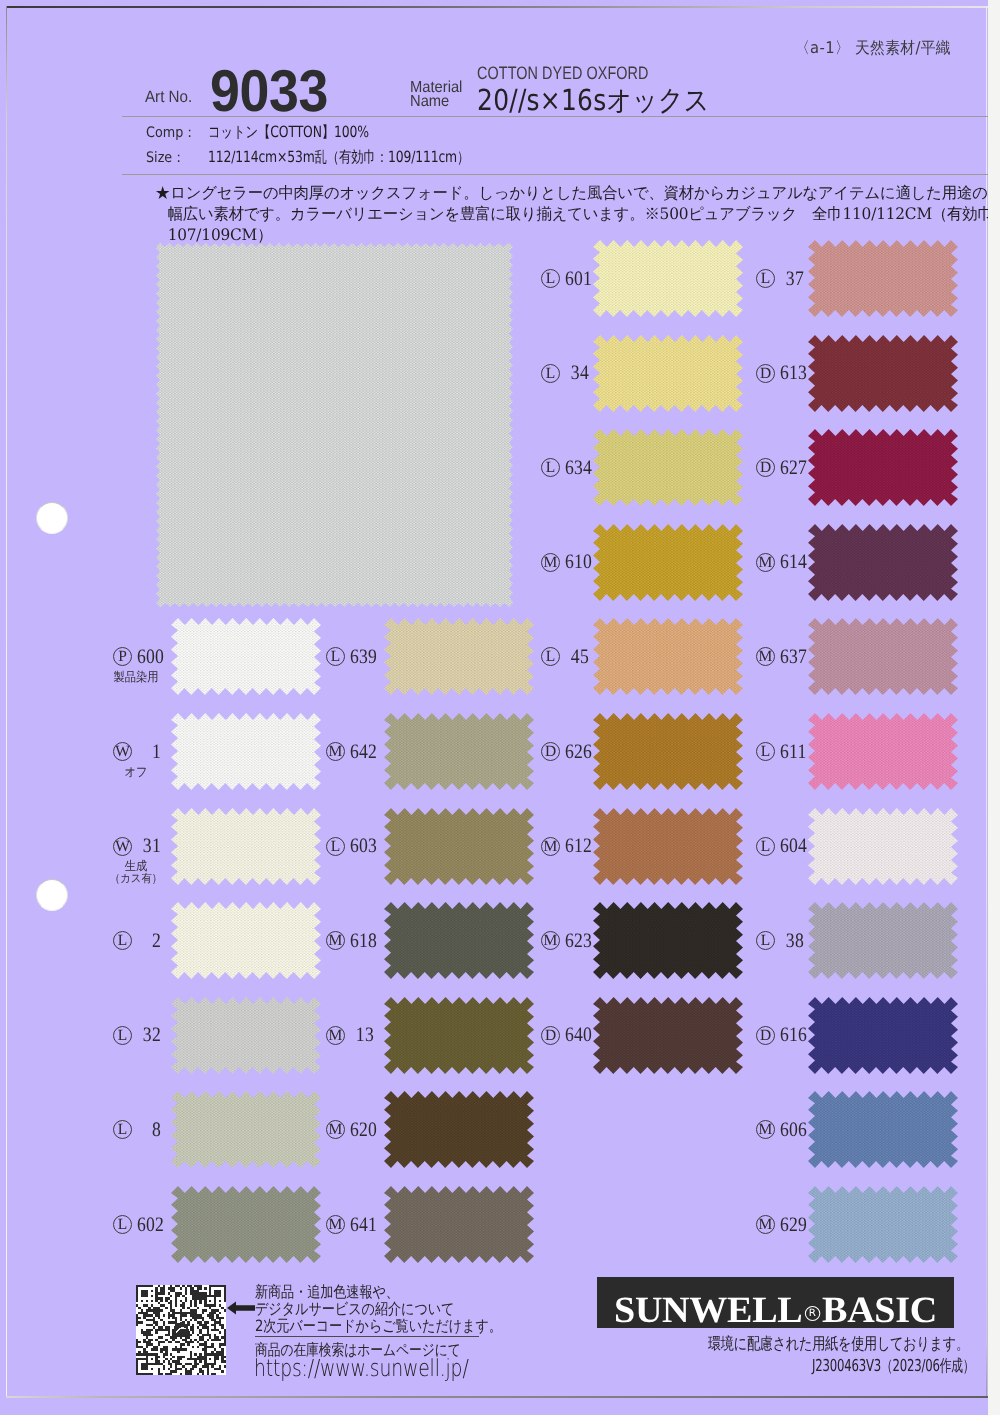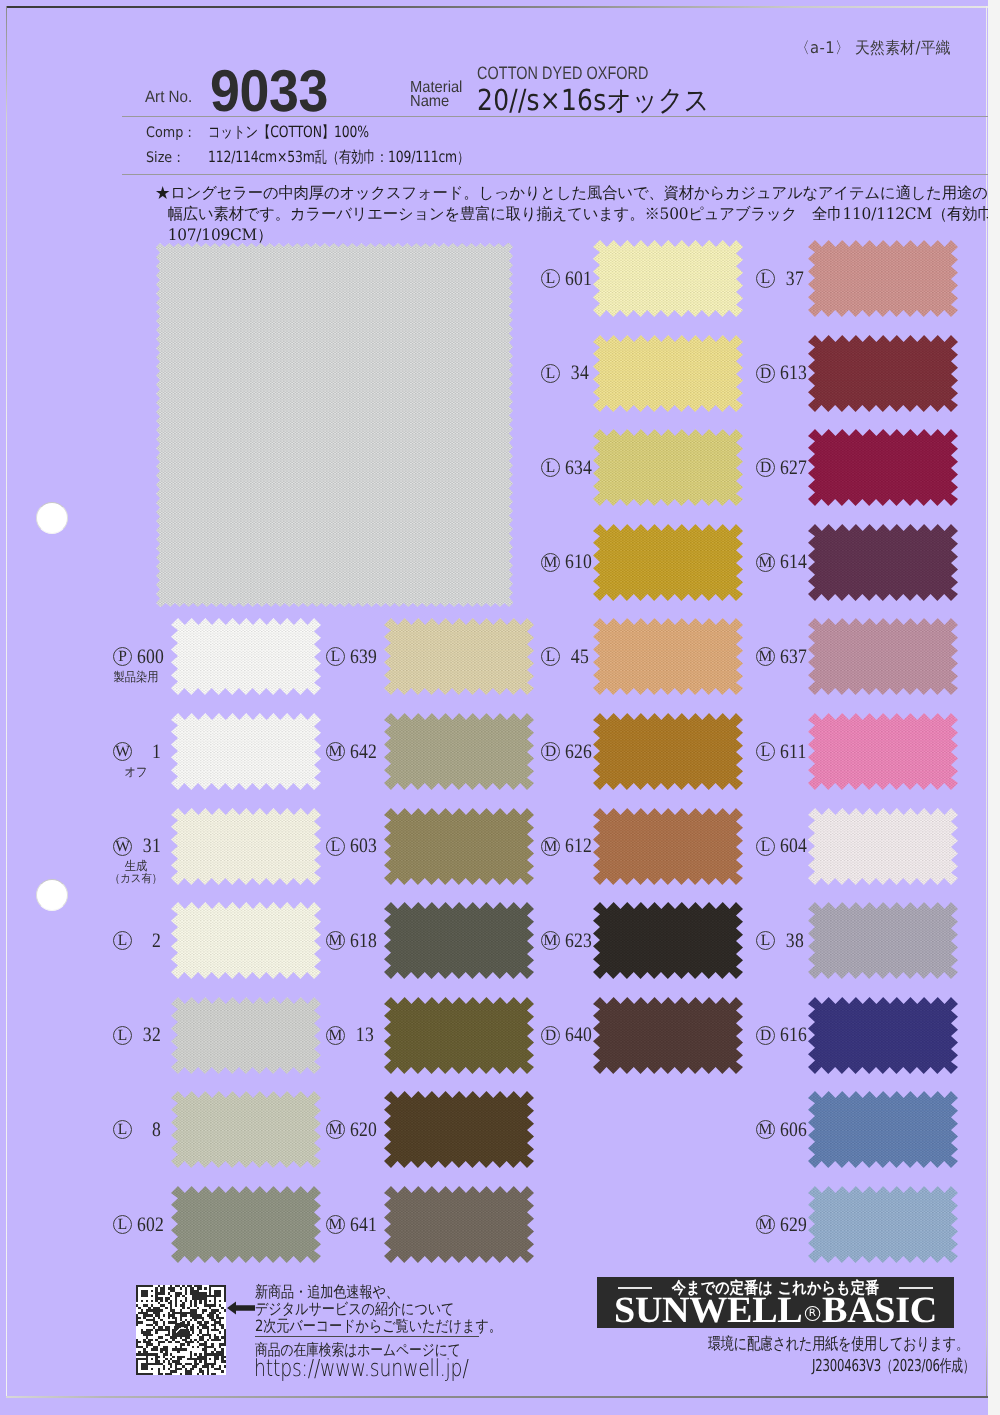--- a/index.html
+++ b/index.html
@@ -863,25 +863,20 @@
     <div class="qr-lines">
       <div>新商品・追加色速報や、</div>
       <div>デジタルサービスの紹介について</div>
       <div>2次元バーコードからご覧いただけます。</div>
     </div>
     <div class="ft-rule"></div>
     <div class="stock-line">商品の在庫検索はホームページにて</div>
     <div class="url-line">https://www.sunwell.jp/</div>
 
     <div class="brandbar">
-      <div class="brand-tag">
-        <span class="bt-rule bt-l"></span>
-        <span class="bt-txt">今までの定番は これからも定番</span>
-        <span class="bt-rule bt-r"></span>
-      </div>
       <div class="brand-name">
         <span class="bn1">SUNWELL</span><span class="bn-reg">R</span><span class="bn2">BASIC</span>
       </div>
     </div>
     <div class="eco-note">環境に配慮された用紙を使用しております。</div>
     <div class="doc-code">J2300463V3（2023/06作成）</div>
   </div>
 
 </div>
 </body></html>

